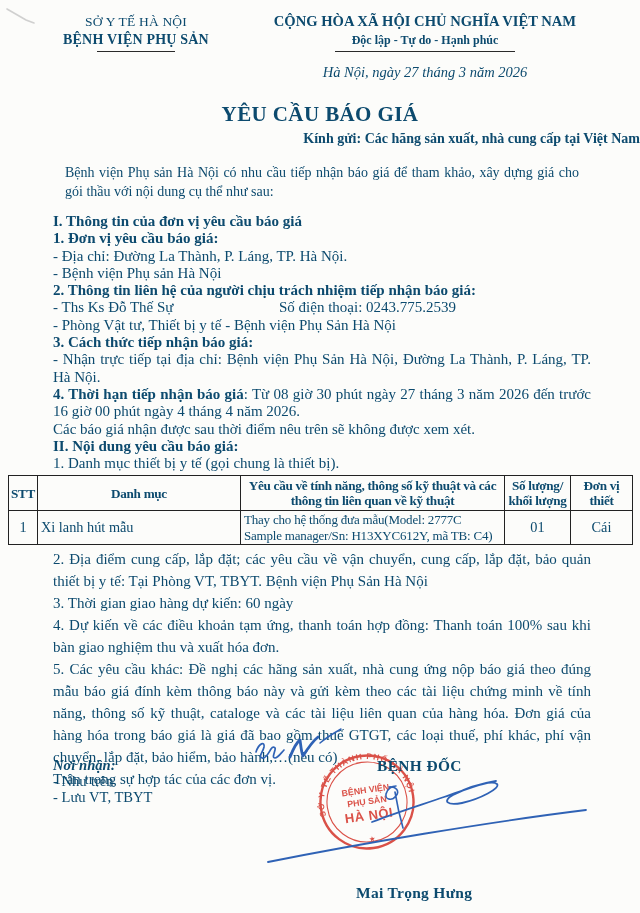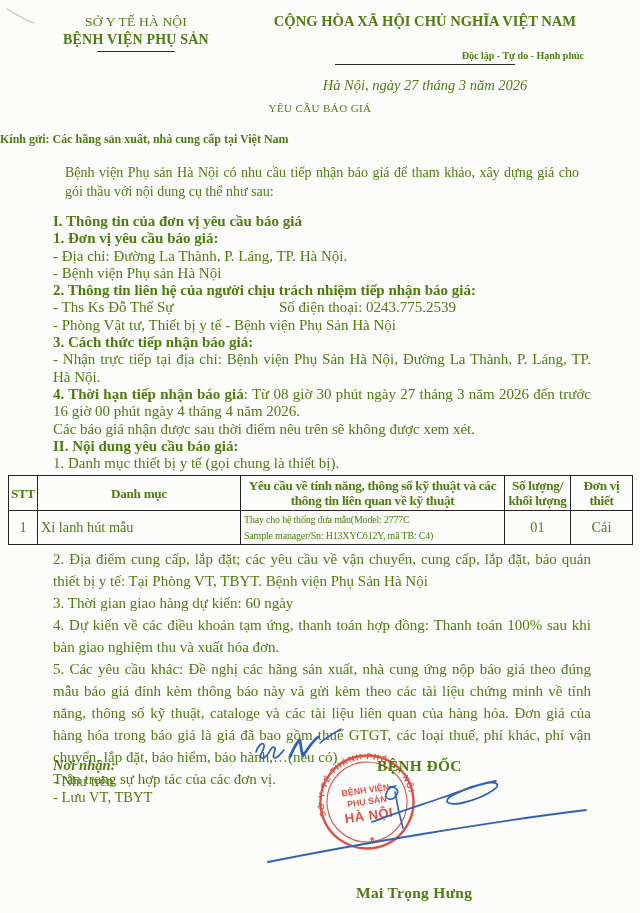--- a/index.html
+++ b/index.html
@@ -1,47 +1,47 @@
 <!DOCTYPE html>
 <html lang="vi"><head>
 <meta charset="utf-8">
 <style>
   html,body{margin:0;padding:0;background:#d9d9d9;}
   .page{position:relative;width:640px;height:913px;background:#fcfcfa;overflow:hidden;
-        font-family:"Liberation Serif","DejaVu Serif",serif;color:#4d7c0f;}
+        font-family:"Liberation Serif","DejaVu Serif",serif;color:#0c4a6e;}
   
   .hdr{position:relative;height:96px;}
   .org{position:absolute;left:40px;top:14px;width:192px;text-align:center;}
   .org-l1{font-size:13.5px;letter-spacing:.2px;}
   .org-l2{font-size:14px;font-weight:bold;margin-top:2px;letter-spacing:.2px;}
   .org-rule{width:78px;border-bottom:1.4px solid #2a2a2a;margin:3px auto 0;}
   .nat{position:absolute;left:266px;top:13px;width:318px;text-align:center;}
   .nat-l1{font-size:14.6px;font-weight:bold;}
-  .nat-l2{font-size:10px;font-weight:bold;margin-top:20px;text-align:right;}
+  .nat-l2{font-size:12px;font-weight:bold;margin-top:3px;}
   .nat-rule{width:180px;border-bottom:1.4px solid #2a2a2a;margin:3px auto 0;}
   .dateline{font-size:14.5px;font-style:italic;margin-top:12px;}
   
-  .doc-title{margin-top:6px;text-align:center;font-size:11px;font-weight:normal;letter-spacing:.4px;}
-  .greeting{margin-top:18px;text-align:left;font-size:12px;font-weight:bold;}
+  .doc-title{margin-top:6px;text-align:center;font-size:21px;font-weight:bold;letter-spacing:.4px;}
+  .greeting{margin-top:4px;text-align:right;font-size:14px;font-weight:bold;}
   
   .bodytext{padding:4px 49px 0 53px;}
   .intro{font-size:14px;line-height:19px;text-align:justify;margin:12px;}
   .s1 p{margin:0;font-size:15px;line-height:17.3px;}
   .bold{font-weight:bold;}
   .contact-row{position:relative;}
   .phone{position:absolute;left:226px;top:0;}
   .s2p{margin:0;font-size:15px;line-height:22px;text-align:justify;}
   
   table.tbl{width:624px;margin:3px 0 3px -45px;border-collapse:collapse;table-layout:fixed;}
   .tbl th,.tbl td{border:1.4px solid #222;overflow:hidden;}
   .tbl th{font-size:13.2px;line-height:15.3px;font-weight:bold;letter-spacing:-.3px;
           padding:1px 1px;text-align:center;vertical-align:middle;height:32px;}
   .tbl td{font-size:14.3px;padding:1px 3px;vertical-align:middle;height:30px;}
   .cell-center{text-align:center;}
-  .spec-line{white-space:nowrap;font-size:10px;line-height:15.3px;letter-spacing:-.2px;}
+  .spec-line{white-space:nowrap;font-size:13px;line-height:15.3px;letter-spacing:-.2px;}
   
   .closing{margin:1px 0 0;font-size:15px;line-height:20px;}
   .recipients{position:absolute;left:53px;top:758px;font-size:14.6px;line-height:15.8px;}
   .recip-h{font-weight:bold;font-style:italic;}
   .director-title{position:absolute;left:377px;top:757px;font-size:15.4px;font-weight:bold;
                   letter-spacing:.4px;z-index:3;}
   .signer-name{position:absolute;left:356px;top:849px;font-size:15.5px;font-weight:bold;
                letter-spacing:.3px;z-index:3;margin-top:35px;}
   .stamp{position:absolute;left:317px;top:752px;z-index:2;transform:rotate(-8deg);opacity:.93;}
   .stamp text{font-family:"Liberation Sans","DejaVu Sans",sans-serif;}

